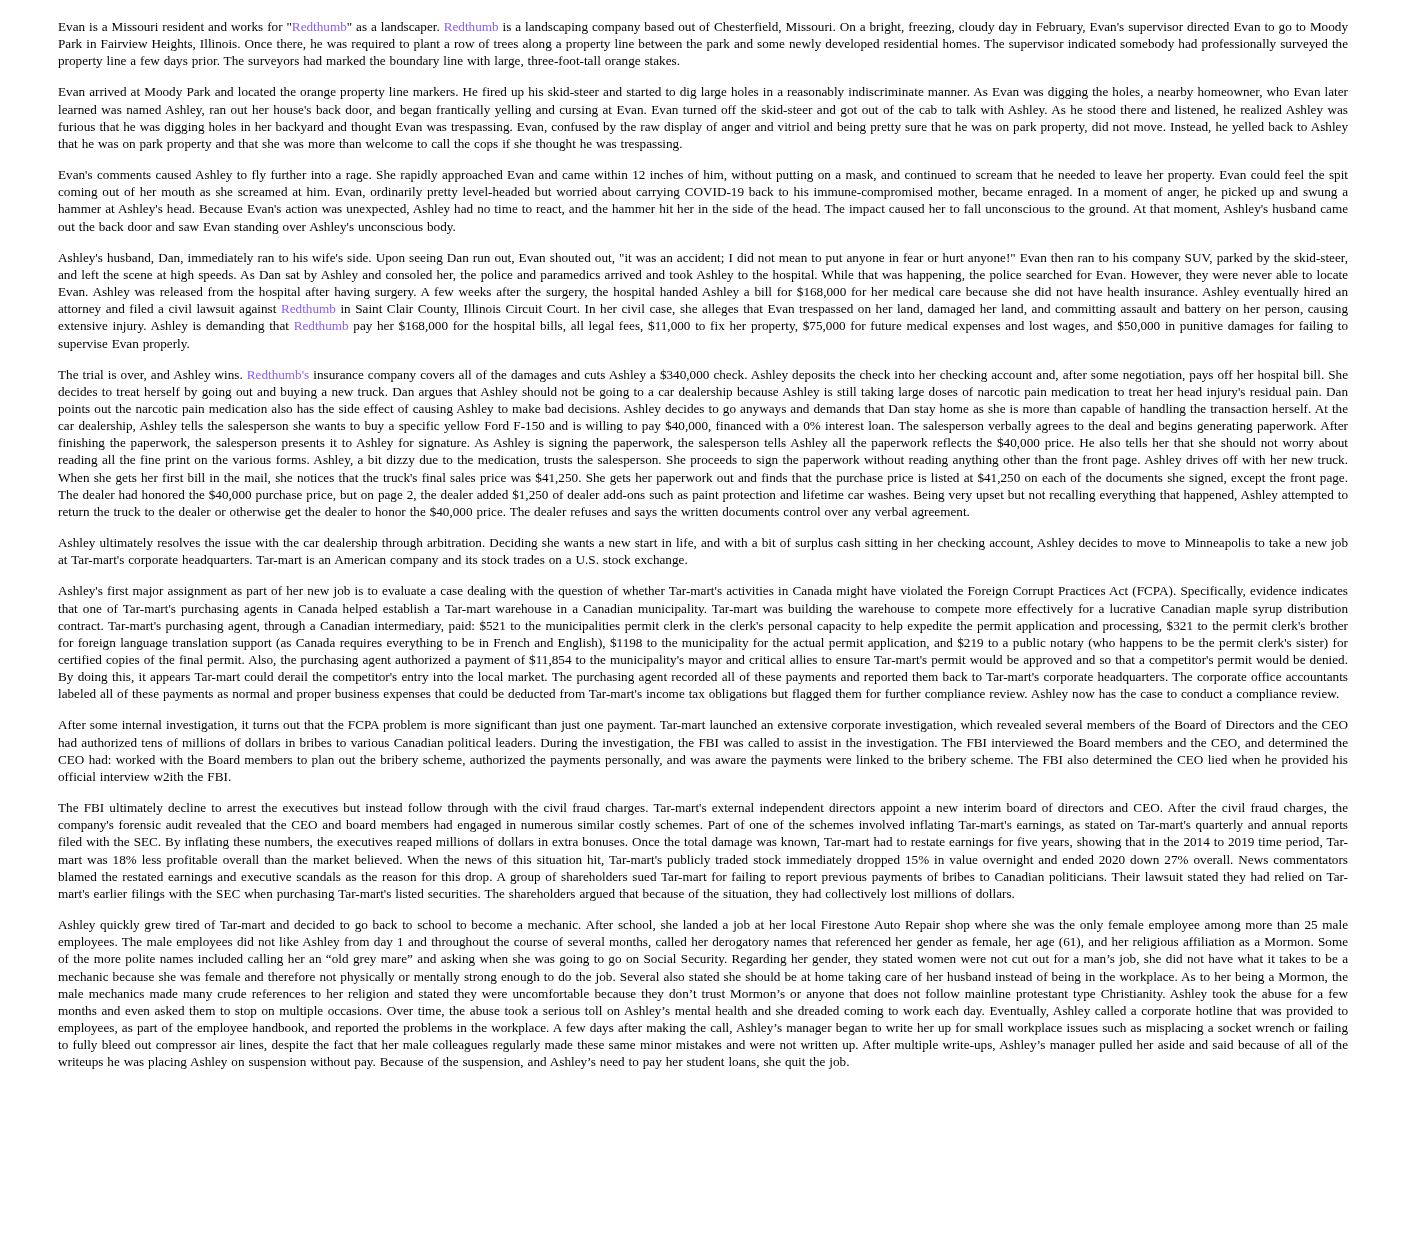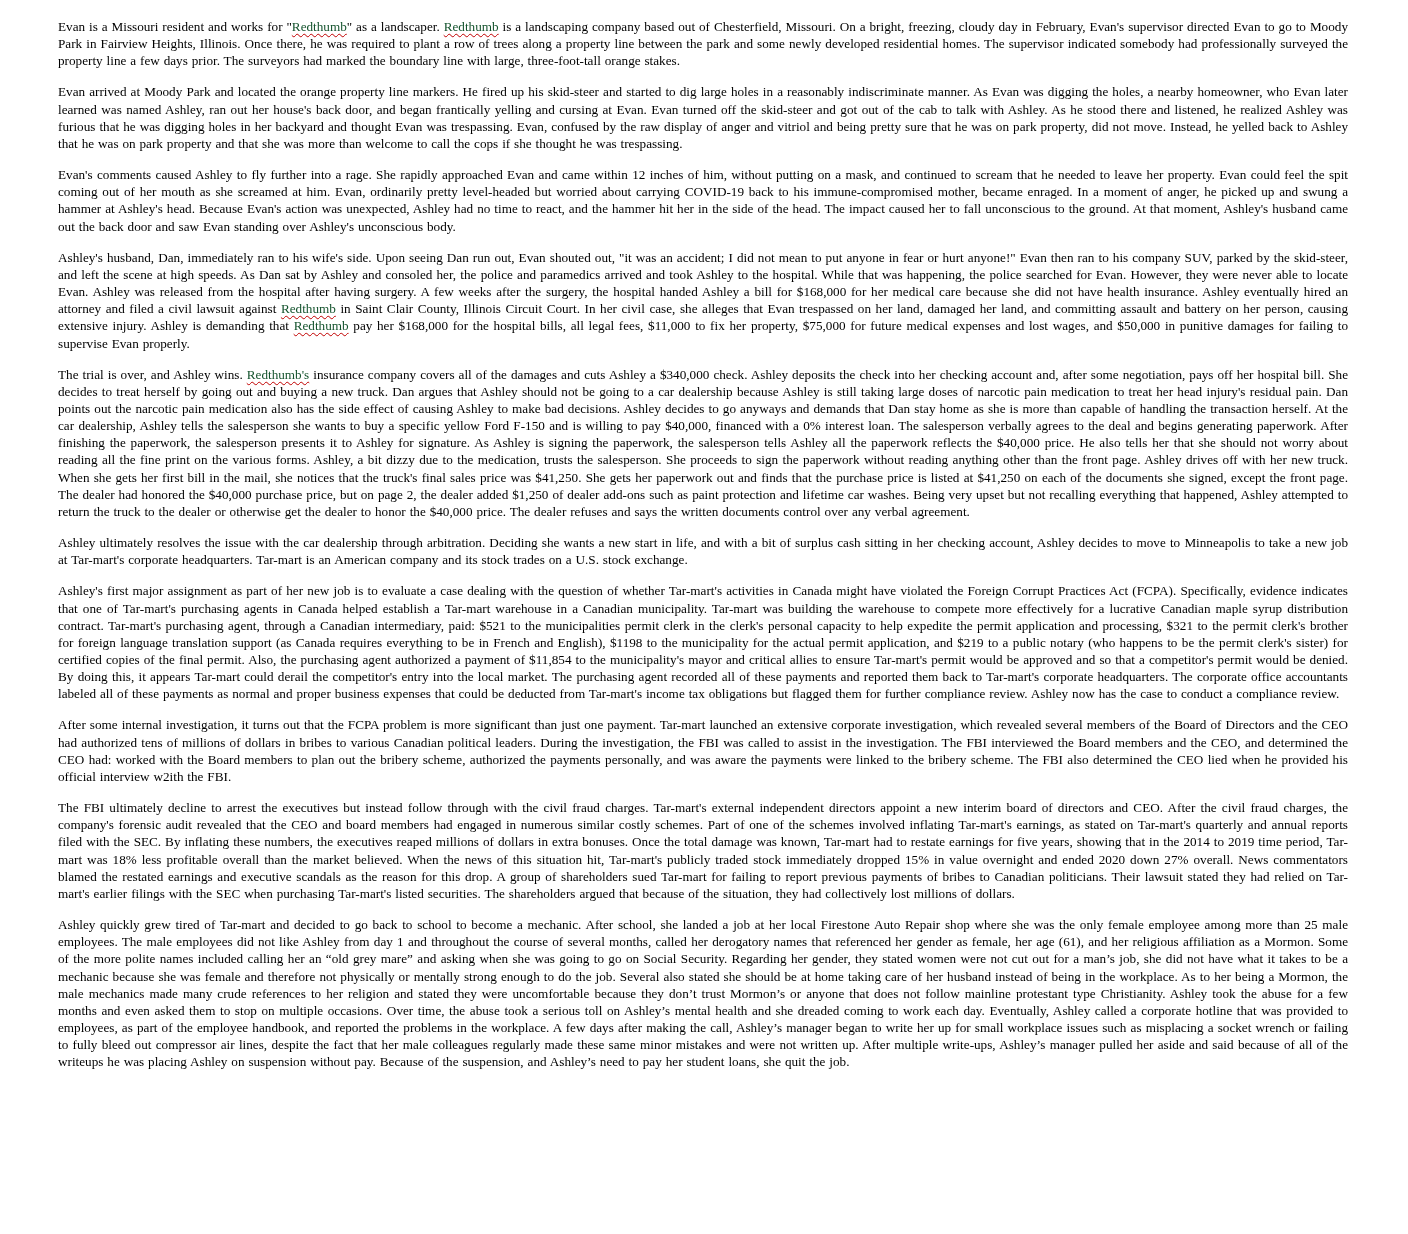--- a/index.html
+++ b/index.html
@@ -23,22 +23,21 @@
     line-height: 1.30;
     text-align: justify;
     text-justify: inter-word;
     margin: 0 0 14px 0;
     word-spacing: 0.6px;
   }
   p.para:last-child {
     margin-bottom: 0;
   }
   .misspell {
-    color: #14532d;
-    text-decoration: underline;
+    color: #8b5cf6;
     text-decoration-style: wavy;
     text-decoration-color: #c00000;
     text-decoration-thickness: 1px;
     text-underline-offset: 2px;
   }
 </style>
 </head>
 <body>
 
 <div class="page">

